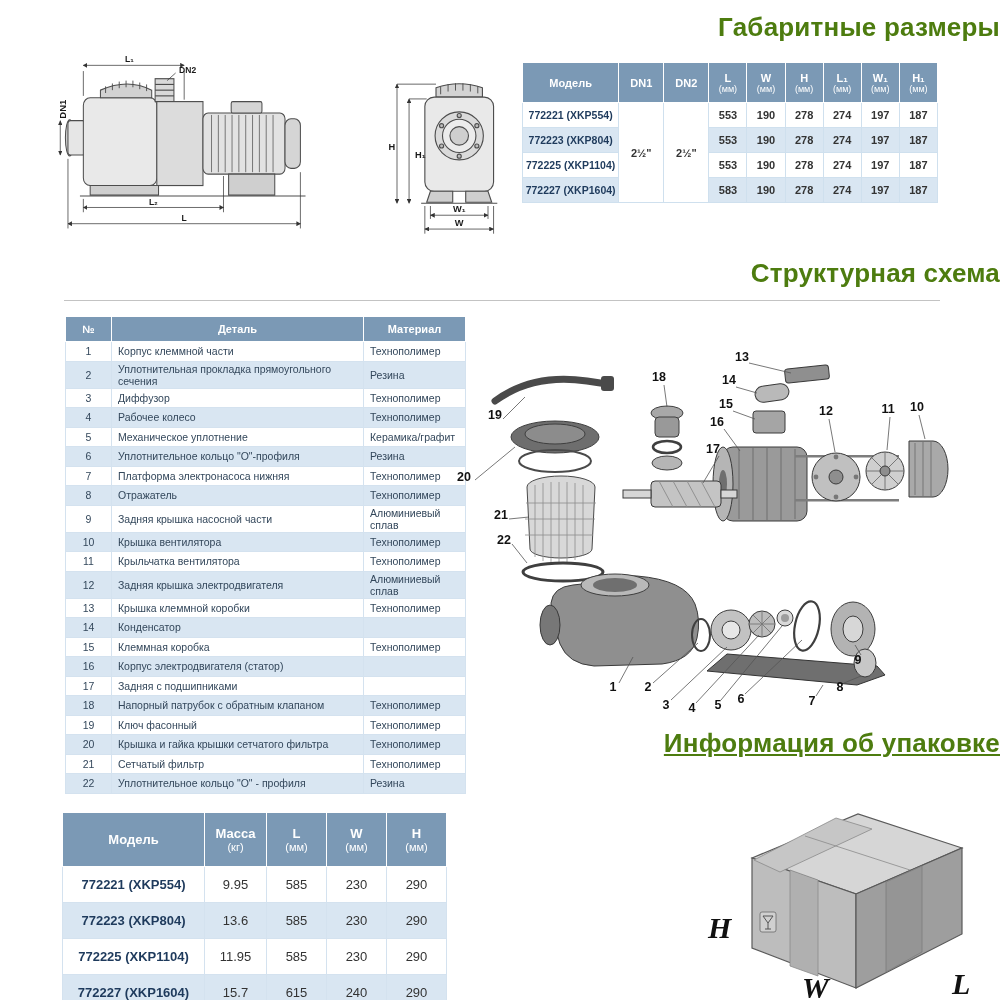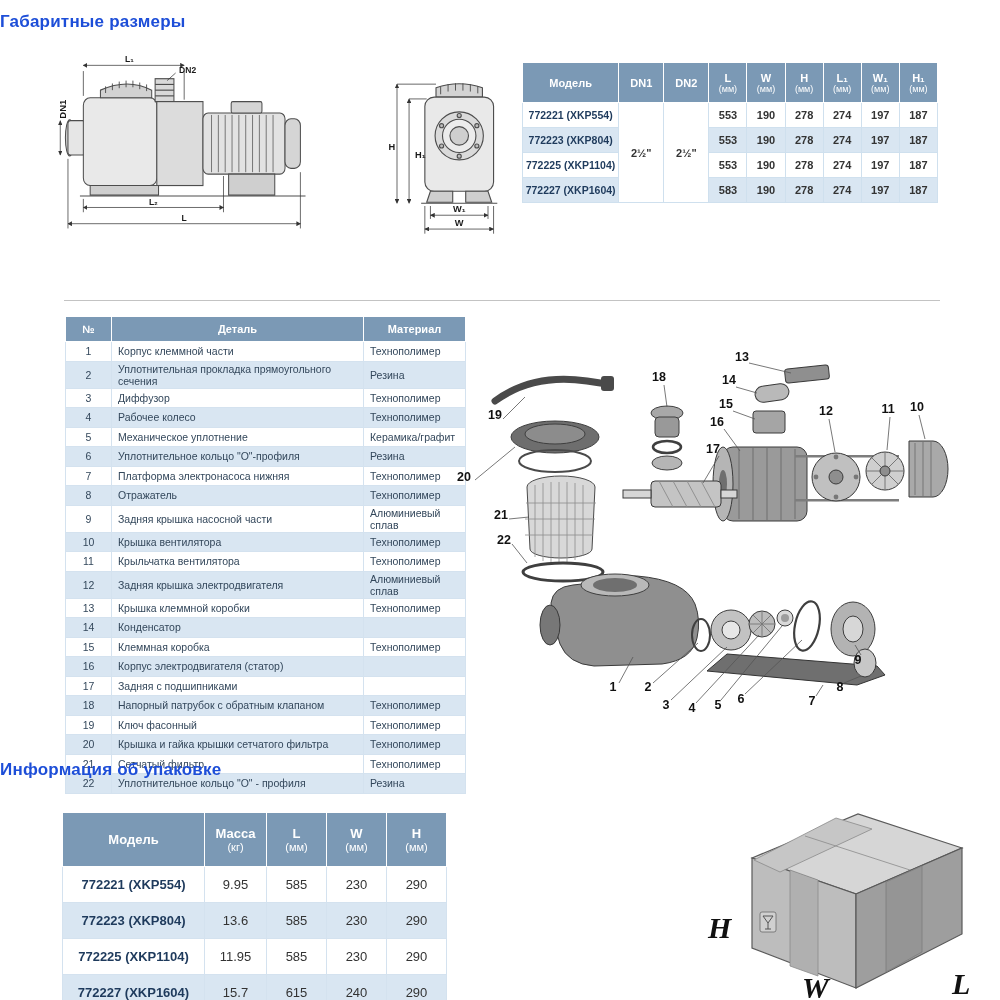--- a/index.html
+++ b/index.html
@@ -4,26 +4,26 @@
 <style>
   html,body{margin:0;padding:0;}
   body{
     width:1000px;height:1000px;background:#ffffff;
     font-family:"Liberation Sans","DejaVu Sans",sans-serif;
     position:relative;overflow:hidden;
   }
   .page{position:relative;width:1000px;height:1000px;background:#fff;}
 
   .section-title{
-    position:absolute;left:0;width:100%;text-align:left;
-    font-size:17px;font-weight:600;color:#1d4ed8;letter-spacing:.2px;
+    position:absolute;left:0;width:100%;text-align:right;
+    font-size:26px;font-weight:600;color:#4d7c0f;letter-spacing:.2px;
   }
   #title-dims{top:12px;}
   #title-structure{top:258px;}
-  #title-pack{top:760px;}
+  #title-pack{top:728px;text-decoration:underline;}
   .rule{position:absolute;left:64px;width:876px;height:1px;background:#c3c3c3;top:300px;}
 
   table{border-collapse:collapse;table-layout:fixed;}
   th,td{overflow:hidden;}
 
   
   .dim-table{position:absolute;left:522px;top:62px;width:416px;font-size:11px;}
   .dim-table th{
     background:#7b99b5;color:#fff;font-weight:700;border:1px solid #fff;
     text-align:center;vertical-align:middle;padding:2px 1px;font-size:11px;line-height:12px;
@@ -237,20 +237,21 @@
         <td>583</td>
         <td>190</td>
         <td>278</td>
         <td>274</td>
         <td>197</td>
         <td>187</td>
       </tr>
     </tbody>
   </table>
 
+  <div class="section-title" id="title-structure">Структурная схема</div>
   <div class="rule"></div>
 
   <table class="parts-table">
     <colgroup>
         <col style="width:46px">
         <col style="width:252px">
         <col style="width:102px">
       </colgroup>
     <thead>
       <tr>

